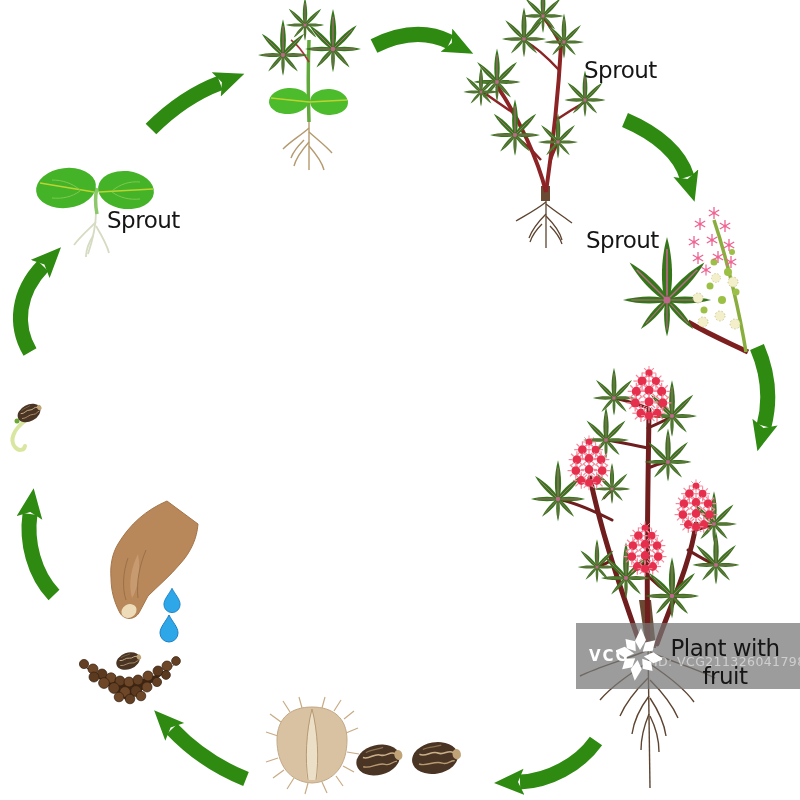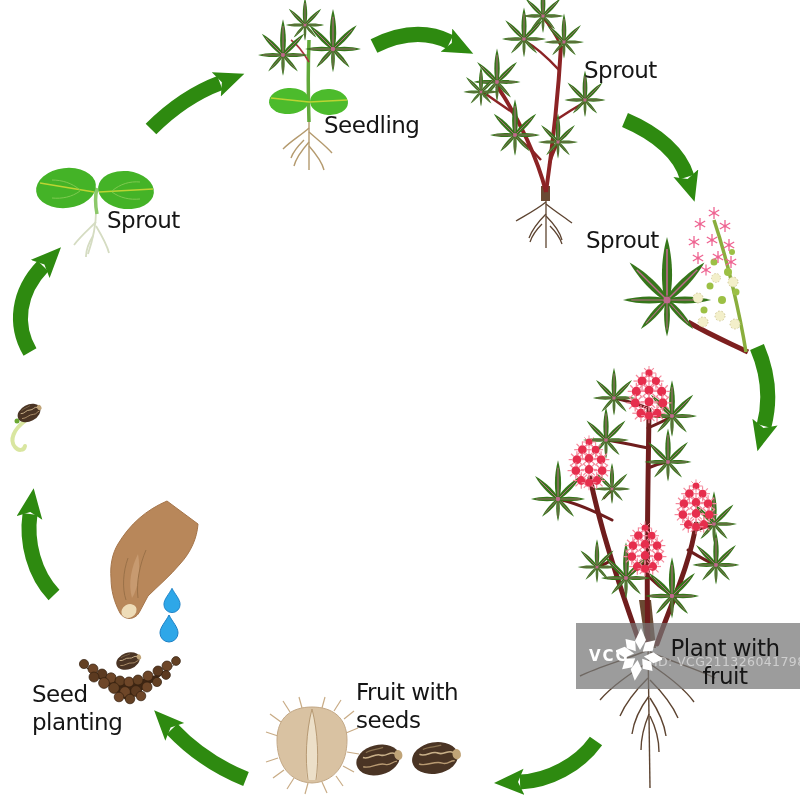--- a/index.html
+++ b/index.html
@@ -346,25 +346,22 @@
   </g>
 
   <g>
     <path d="M25,421 C14,429 9,440 15,447 C18,451 24,451 25,446" stroke="#d9e6a0" stroke-width="4" fill="none" stroke-linecap="round"></path>
     <circle cx="17" cy="421" r="2.5" fill="#6aa832"></circle>
     <use href="#seed" transform="translate(29,413) rotate(-28) scale(0.55)"></use>
   </g>
 </svg>
 
 <div class="lbl" id="lbl-sprout">Sprout</div>
-<div class="lbl" id="lbl-seedling">Seedling</div>
 <div class="lbl" id="lbl-plant">Sprout</div>
 <div class="lbl" id="lbl-flowers">Sprout</div>
-<div class="lbl wrap" id="lbl-fruitseeds">Fruit with seeds</div>
-<div class="lbl wrap" id="lbl-seedplanting">Seed planting</div>
 <div class="lbl wrap" id="lbl-plantfruit">Plant with fruit</div>
 
 <div class="wm">
   <span class="wm-brand">VCG</span>
   <svg class="wm-logo" viewBox="-23 -30 46 62">
     <g fill="#ffffff" transform="translate(0,1)">
       <path transform="rotate(0)" d="M1,-5 L7,-15 L2,-27 L-4,-14 Z"></path>
       <path transform="rotate(48)" d="M0,-5 L6,-13 L0,-22 L-5,-13 Z"></path>
       <path transform="rotate(95)" d="M1,-5 L7,-15 L2,-25 L-4,-14 Z"></path>
       <path transform="rotate(140)" d="M0,-5 L6,-13 L0,-21 L-5,-13 Z"></path>

